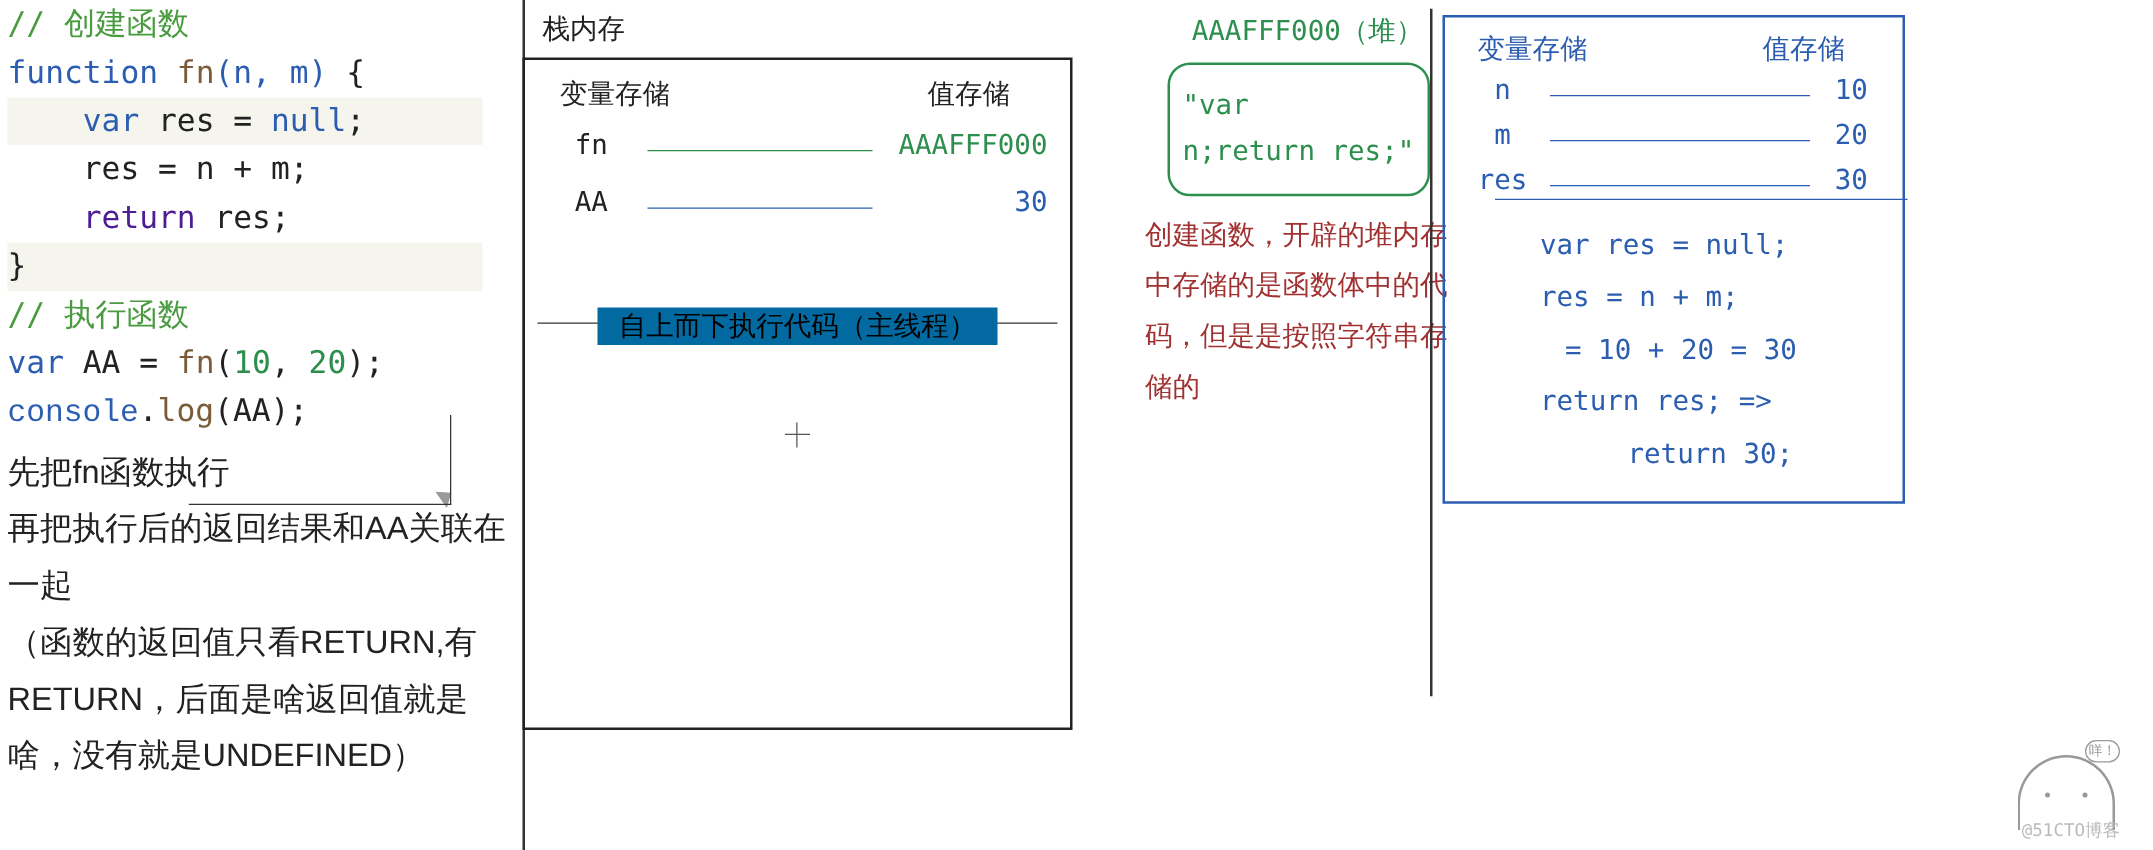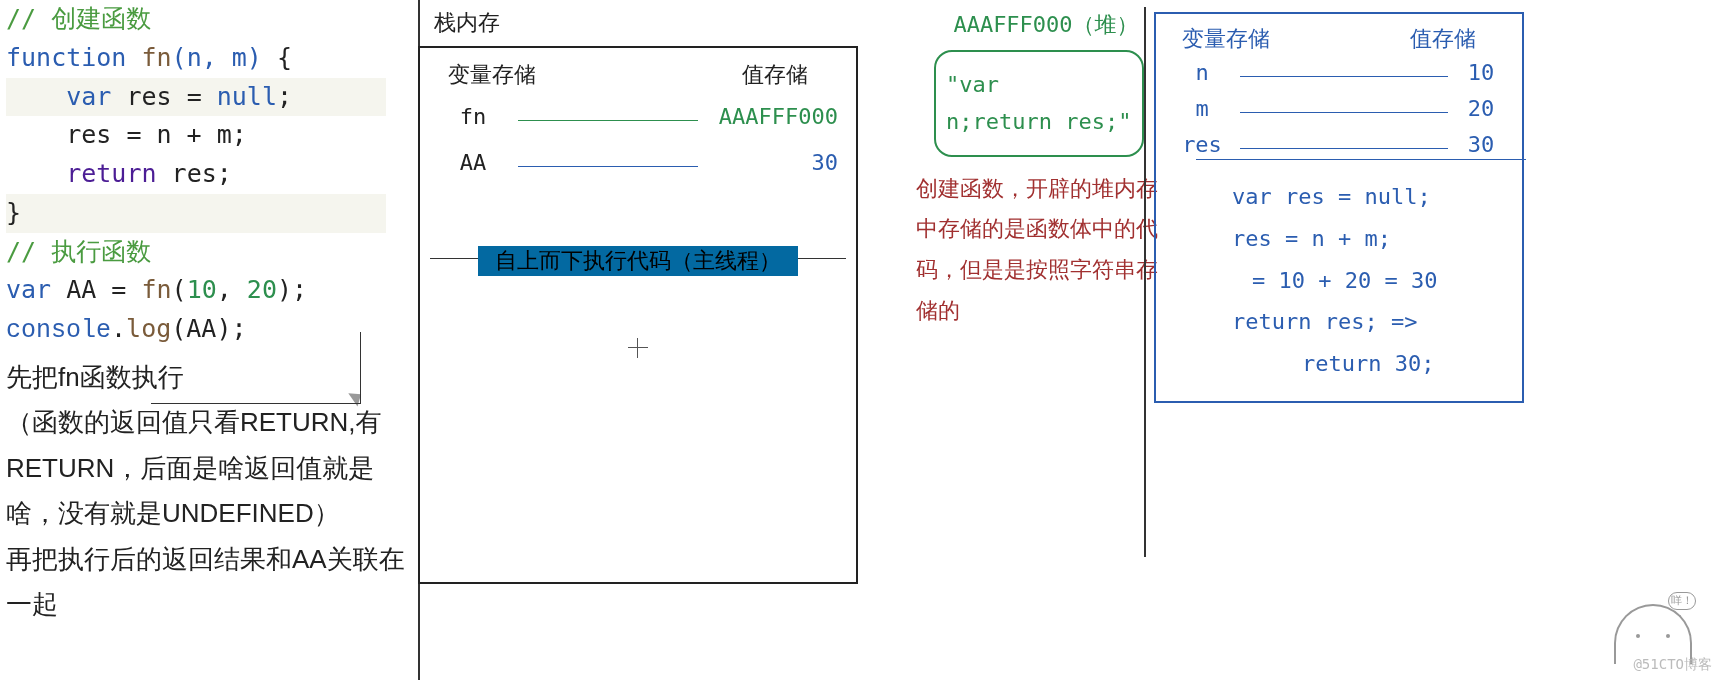--- a/index.html
+++ b/index.html
@@ -142,21 +142,21 @@
   .priv-row.res .pn { position:relative;}
   .priv-row.res:after{
     content:""; position:absolute; left:24px; width:330px; border-top:1px solid #2b5db0;
     transform:translateY(15px);
   }
   .priv-code { color:#2b5db0; font-size:22px; line-height:1.9; margin-left:60px; margin-top:14px;}
   .indent2 { margin-left:20px; display:inline-block;}
   .indent3 { margin-left:70px; display:inline-block;}
 
   .watermark {
-    position:absolute; right:10px; bottom:6px; color:#bbb; font-size:14px;
+    position:absolute; right:26px; bottom:6px; color:#bbb; font-size:14px;
   }
   .face {
     position:absolute; right:30px; bottom:16px; width:78px; height:60px;
     border:2px solid #999; border-bottom:none; border-radius:50px 50px 0 0;
   }
   .face .eye { position:absolute; width:4px; height:4px; background:#999; border-radius:50%; top:28px;}
   .face .eye.l{ left:20px;} .face .eye.r{ right:20px;}
   .face .bub {
     position:absolute; top:-14px; right:-6px; width:28px; height:18px;
     border:1px solid #999; border-radius:10px; font-size:11px; color:#999;
@@ -174,22 +174,22 @@
     <span class="tok-return">return</span><span class="tok-name"> res;</span>
 <span class="tok-bg"><span class="tok-brace">}</span></span>
 <span class="tok-comment">// 执行函数</span>
 <span class="tok-var">var</span><span class="tok-name"> AA = </span><span class="tok-fn">fn</span><span class="tok-paren">(</span><span class="tok-num">10</span><span class="tok-op">, </span><span class="tok-num">20</span><span class="tok-paren">);</span>
 <span class="tok-console">console</span><span class="tok-op">.</span><span class="tok-log">log</span><span class="tok-paren">(AA);</span></pre>
 
   <div class="code-annot"></div>
 
   <div class="expl">
     <div>先把fn函数执行</div>
+    <div>再把执行后的返回结果和AA关联在一起</div>
     <div>（函数的返回值只看RETURN,有RETURN，后面是啥返回值就是啥，没有就是UNDEFINED）</div>
-    <div>再把执行后的返回结果和AA关联在一起</div>
   </div>
 </div>
 
 <div class="vline1"></div>
 
 <div class="col stack-col">
   <div class="stack-title">栈内存</div>
   <div class="stack-box">
     <div class="row-hdr">
       <span>变量存储</span>

